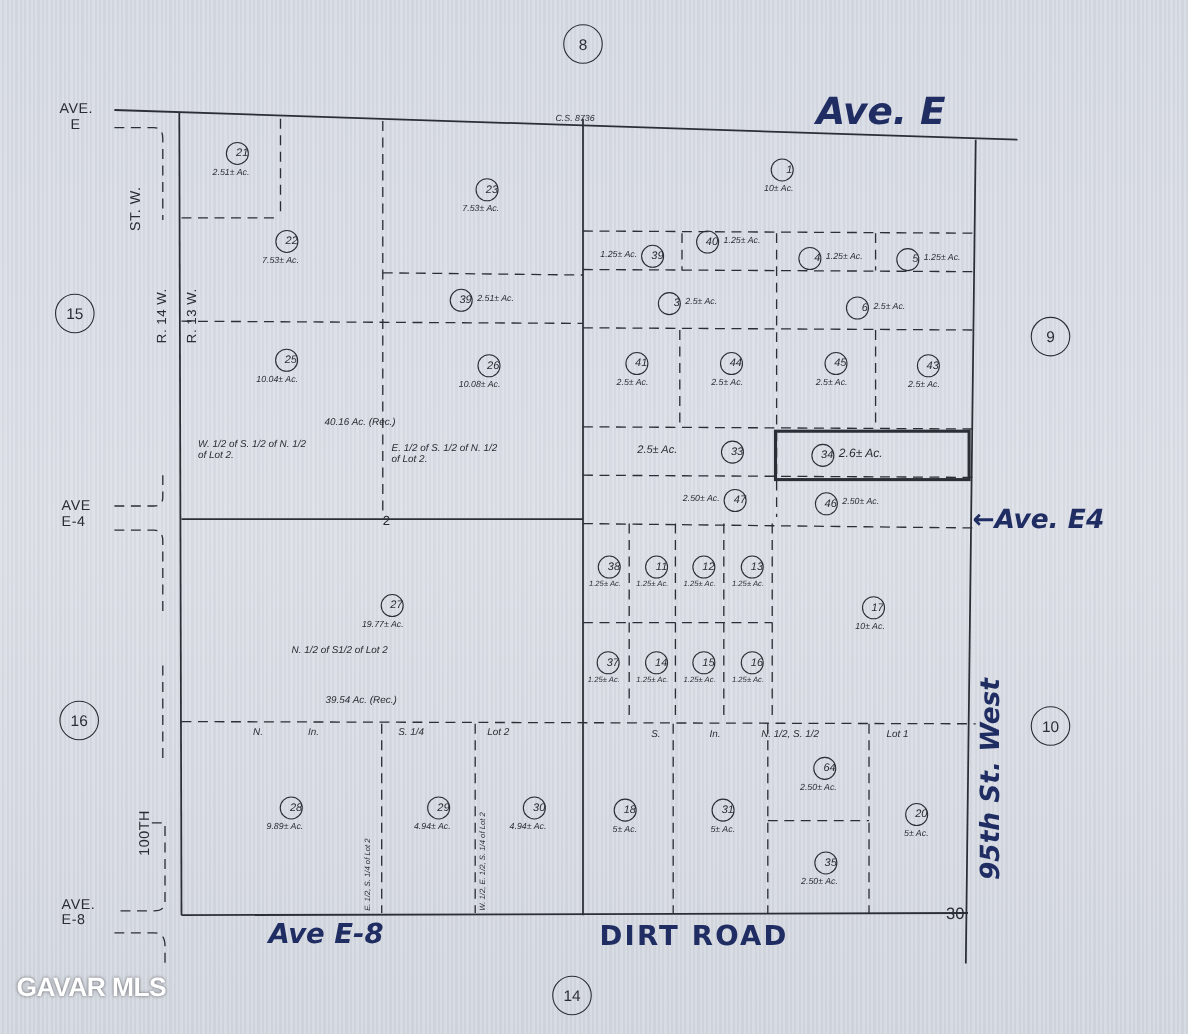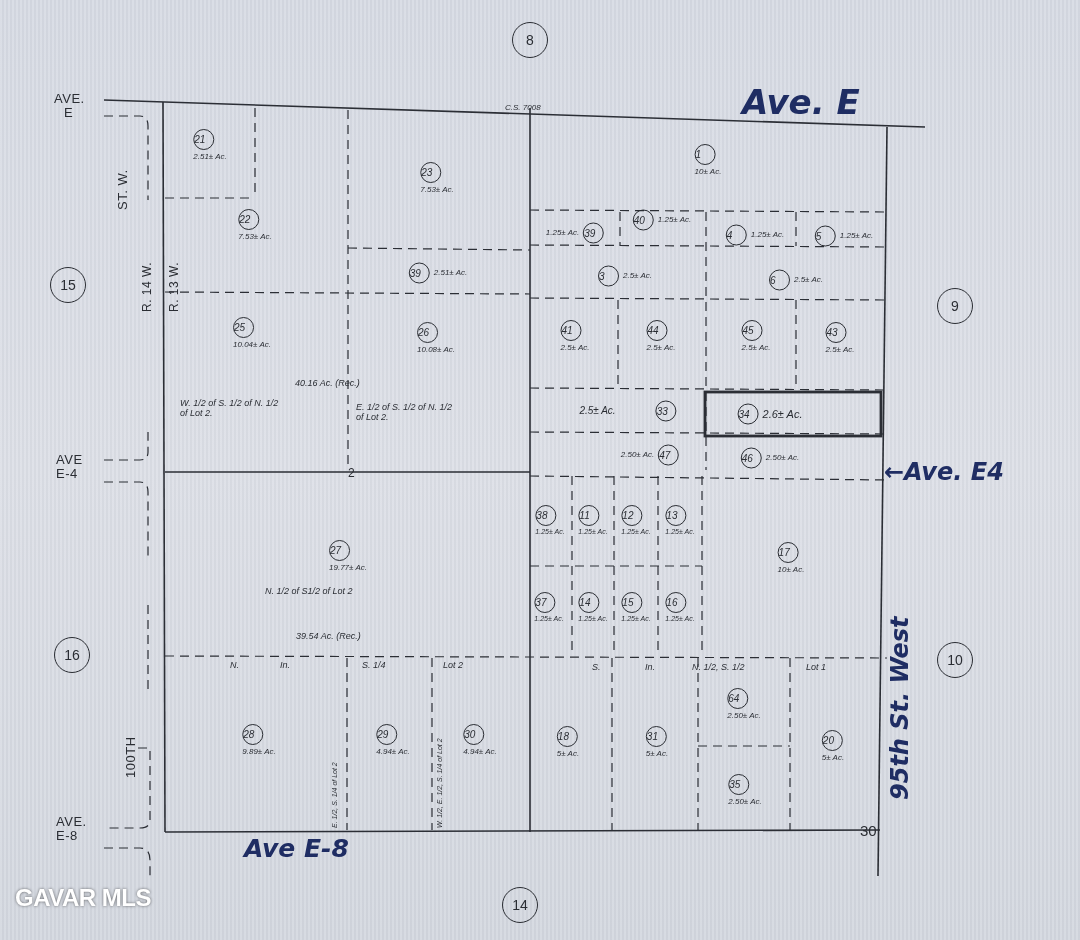--- a/index.html
+++ b/index.html
@@ -10,21 +10,21 @@
       position: relative;
     }
     #map {
       position: absolute; left: 0; top: 0; width: 1080px; height: 940px;
       background:
         repeating-linear-gradient(90deg, rgba(255,255,255,0.10) 0 2px, rgba(0,0,0,0.025) 2px 4px),
         linear-gradient(180deg, #d6dae3 0%, #dcdfe6 50%, #d3d7df 100%);
     }
     svg.lines { position: absolute; left: 0; top: 0; }
     .lbl { position: absolute; color: #2a2d33; white-space: nowrap; }
-    .parcel { position: absolute; transform: translate(-50%, -50%); text-align: left; }
+    .parcel { position: absolute; transform: translate(-50%, -50%); text-align: right; }
     .parcel .num {
       display: inline-block; width: 19px; height: 19px; line-height: 19px;
       border: 1.5px solid #2a2d33; border-radius: 50%;
       font-size: 10px; font-style: italic; color: #2a2d33;
     }
     .parcel .ac { display: block; font-size: 8px; font-style: italic; color: #2a2d33; margin-top: 2px; }
     .parcel.inline .ac { display: inline-block; margin: 0 0 0 4px; vertical-align: middle; }
     .parcel.inline-left .ac { display: inline-block; margin: 0 4px 0 0; vertical-align: middle; }
     .section {
       position: absolute; transform: translate(-50%, -50%);
@@ -134,27 +134,28 @@
   </div>
   <div class="lbl street" style="left:56px;top:815px">
     <div>AVE.</div>
     <div>E-8</div>
   </div>
   <div class="lbl street vert" style="left:116px;top:210px">ST. W.</div>
   <div class="lbl street vert" style="left:140px;top:312px;font-size:12px">R. 14 W.</div>
   <div class="lbl street vert" style="left:167px;top:312px;font-size:12px">R. 13 W.</div>
   <div class="lbl street vert" style="left:124px;top:778px">100TH</div>
 
-  <div class="lbl note" style="left:505px;top:103px;font-size:8px">C.S. 7008</div>
+  <div class="lbl note" style="left:505px;top:103px;font-size:8px">C.S. 8736</div>
   <div class="lbl" style="left:348px;top:466px;font-size:12px">2</div>
   <div class="lbl" style="left:860px;top:822px;font-size:15px">30</div>
 
   <div class="lbl hand" style="left:742px;top:82px;font-size:34px">Ave. E</div>
   <div class="lbl hand" style="left:884px;top:458px;font-size:24px">←<span>Ave. E4</span></div>
   <div class="lbl hand" style="left:244px;top:834px;font-size:25px">Ave E-8</div>
+  <div class="lbl hand" style="left:545px;top:836px;font-size:25px;font-style:normal;letter-spacing:2px">DIRT ROAD</div>
   <div class="lbl hand vert" style="left:886px;top:800px;font-size:24px">95th St. West</div>
 
   <div class="lbl note" style="left:295px;top:378px">40.16 Ac. (Rec.)</div>
   <div class="lbl note" style="left:180px;top:398px">
     <div>W. 1/2 of S. 1/2 of N. 1/2</div>
     <div>of Lot 2.</div>
   </div>
   <div class="lbl note" style="left:356px;top:402px">
     <div>E. 1/2 of S. 1/2 of N. 1/2</div>
     <div>of Lot 2.</div>

